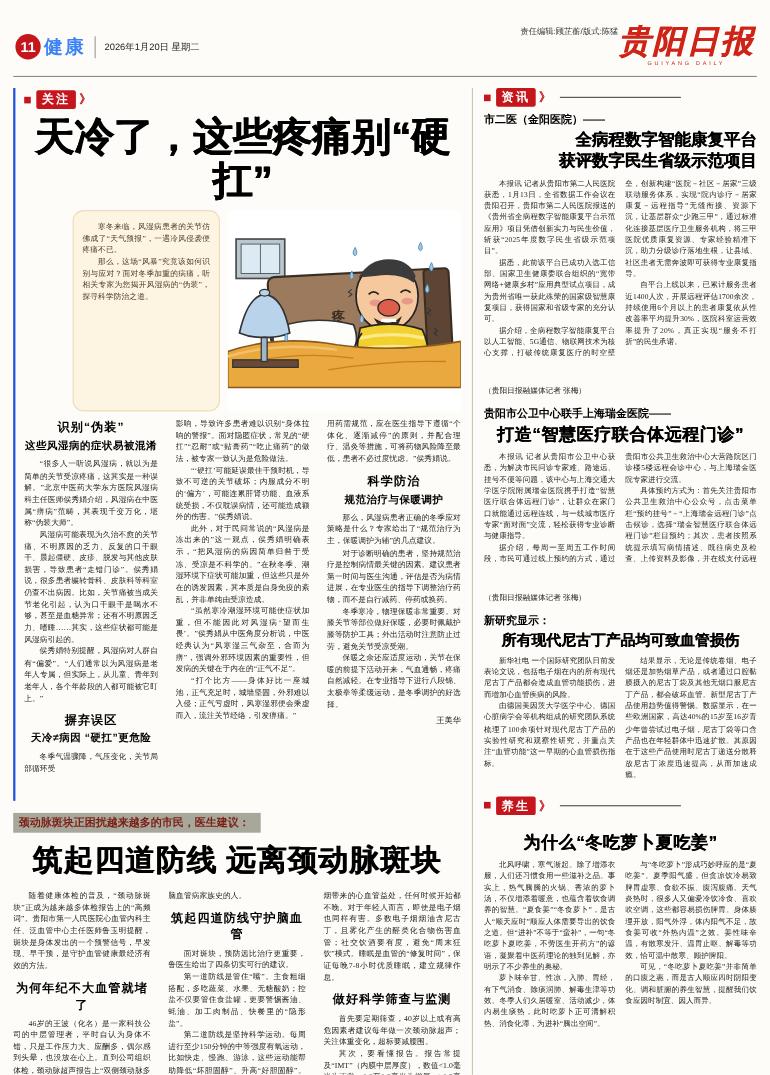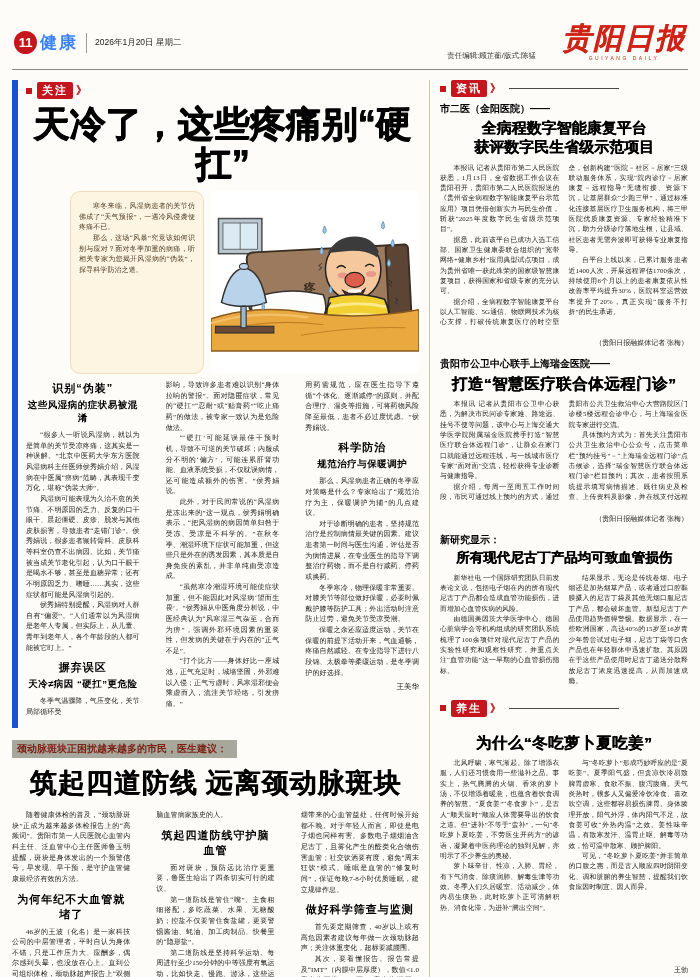--- a/index.html
+++ b/index.html
@@ -14,21 +14,21 @@
   .masthead-bar { display:flex; justify-content:space-between; align-items:center;
     border-bottom:1px solid #8a8a8a; padding:14px 2px 8px 2px; margin-bottom:10px; }
   .head-left { display:flex; align-items:center; }
   .page-num-circle { width:23px; height:23px; border-radius:50%; background:#c4161c; color:#fff;
     font-family:"Liberation Sans", sans-serif; font-weight:bold; font-size:13px;
     display:flex; align-items:center; justify-content:center; margin-right:3px; }
   .section-name { color:#3b82f6; font-family:"Liberation Sans", sans-serif; font-weight:900;
     font-size:17px; letter-spacing:2px; }
   .vline { width:1px; height:20px; background:#9a9a9a; margin:0 8px; }
   .date { font-size:8.5px; color:#222; font-family:"Liberation Sans", sans-serif; }
-  .head-right { display:flex; align-items:flex-end; gap:26px; }
+  .head-right { display:flex; align-items:flex-start; gap:0; }
   .editors { font-size:7.5px; color:#333; font-family:"Liberation Sans", sans-serif; }
   .brand { text-align:center; }
   .brand-cn { font-size:29px; font-weight:bold; color:#cf2318; font-style:italic;
     letter-spacing:2px; line-height:1; font-family:"Liberation Serif", serif;
     text-shadow:0.6px 0 0 #cf2318; }
   .brand-en { font-size:5px; color:#cf2318; letter-spacing:2.5px; margin-top:2px;
     font-family:"Liberation Sans", sans-serif; }
   
   .content { display:flex; gap:0; }
   .left-region { width:418px; flex:none; border-right:1px solid #cfc4ae; padding-right:10px; }
@@ -39,30 +39,30 @@
   .label-box { background:#c4161c; color:#fff; font-family:"Liberation Sans", sans-serif;
     font-weight:bold; font-size:11px; letter-spacing:2px; padding:1px 5px; border-radius:2px; }
   .arrow { color:#c4161c; font-weight:bold; font-size:11px; margin-left:3px;
     font-family:"Liberation Sans", sans-serif; }
   .with-line::after { content:""; flex:1; height:1.5px; background:#4a4a4a; margin-left:8px; max-width:110px; }
   
   .para { font-size:7px; line-height:1.52; text-align:justify; text-indent:2em;
     color:#222; letter-spacing:0.1px; }
   .para-cont { font-size:7px; line-height:1.52; text-align:justify; color:#222; letter-spacing:0.1px; }
   
-  .article-box { border-left:6px solid #1d4ed8; padding:2px 0 6px 8px; }
+  .article-box { border-left:2px solid #1d4ed8; padding:2px 0 6px 8px; }
   .main-headline { font-family:"Liberation Sans", sans-serif; font-size:36px; font-weight:900;
     text-align:center; letter-spacing:0; color:#000; margin:4px 0 8px 0; line-height:1.1;
     text-shadow:0.8px 0 0 #000, 0 0.5px 0 #000; }
   .lead-row { display:flex; gap:7px; height:183px; margin-bottom:6px;margin-left:44px; }
   .intro-box { width:134px; flex:none; background:#fdf4e1; border:1px solid #eedcba;
     border-radius:10px; padding:9px 8px; overflow:hidden; }
   .intro-box .para { color:#4a3a22; }
   .illustration { flex:1; background:#fff; border-radius:4px; overflow:hidden; }
-  .cols3 { display:flex; gap:26px; }
+  .cols3 { display:flex; gap:16px; }
   .cols3 .col { flex:1; overflow:hidden; }
   .main-cols .col { height:342px; }
   .subhead { text-align:center; font-family:"Liberation Sans", sans-serif; font-weight:bold;
     color:#000; margin:7px 0 5px 0; }
   .subhead .sh1 { font-size:11px; letter-spacing:1px; }
   .subhead .sh2 { font-size:9.5px; margin-top:3px; letter-spacing:0.5px; }
   .subhead.first { margin-top:1px; }
   .byline { text-align:right; font-size:7.5px; color:#222; margin-top:4px; }
   
   .bottom-article { margin-top:10px; }
@@ -73,30 +73,30 @@
     text-align:center; color:#000; margin:2px 0 9px 0; letter-spacing:1px;
     text-shadow:0.7px 0 0 #000; }
   .bottom-cols .col { height:214px; }
   .bottom-sh { font-size:10.5px; letter-spacing:0.5px; }
   
   .r-article { margin-bottom:9px; }
   .r-kicker { font-family:"Liberation Sans", sans-serif; font-weight:bold; font-size:10px;
     color:#000; margin:2px 0 3px 0; }
   .r-headline { font-family:"Liberation Sans", sans-serif; font-weight:900; text-align:center;
     color:#000; line-height:1.25; text-shadow:0.4px 0 0 #000; }
-  .r-headline.h15 { font-size:15px; }
+  .r-headline.h15 { font-size:15px;text-align:right; }
   .r-headline.h16 { font-size:15.5px; letter-spacing:0.5px; }
   .r-headline.h14 { font-size:13.5px; }
   .r-body { columns:2; column-gap:9px; margin-top:6px; overflow:hidden; }
   .r-body .para, .r-body .para-cont { font-size:6.8px; }
   .h-a1 { height:172px; }
   .h-a2 { height:112px; }
   .h-a3 { height:118px; }
   .h-a4 { height:204px; }
-  .r-byline { text-align:right; font-size:7px; color:#222; margin-top:3px; }
+  .r-byline { text-align:left; font-size:7px; color:#222; margin-top:15px; }
 </style>
 </head>
 <body>
 
 <div class="page">
 
   <header class="masthead-bar">
     <div class="head-left">
       <div class="page-num-circle">11</div>
       <div class="section-name">健康</div>

